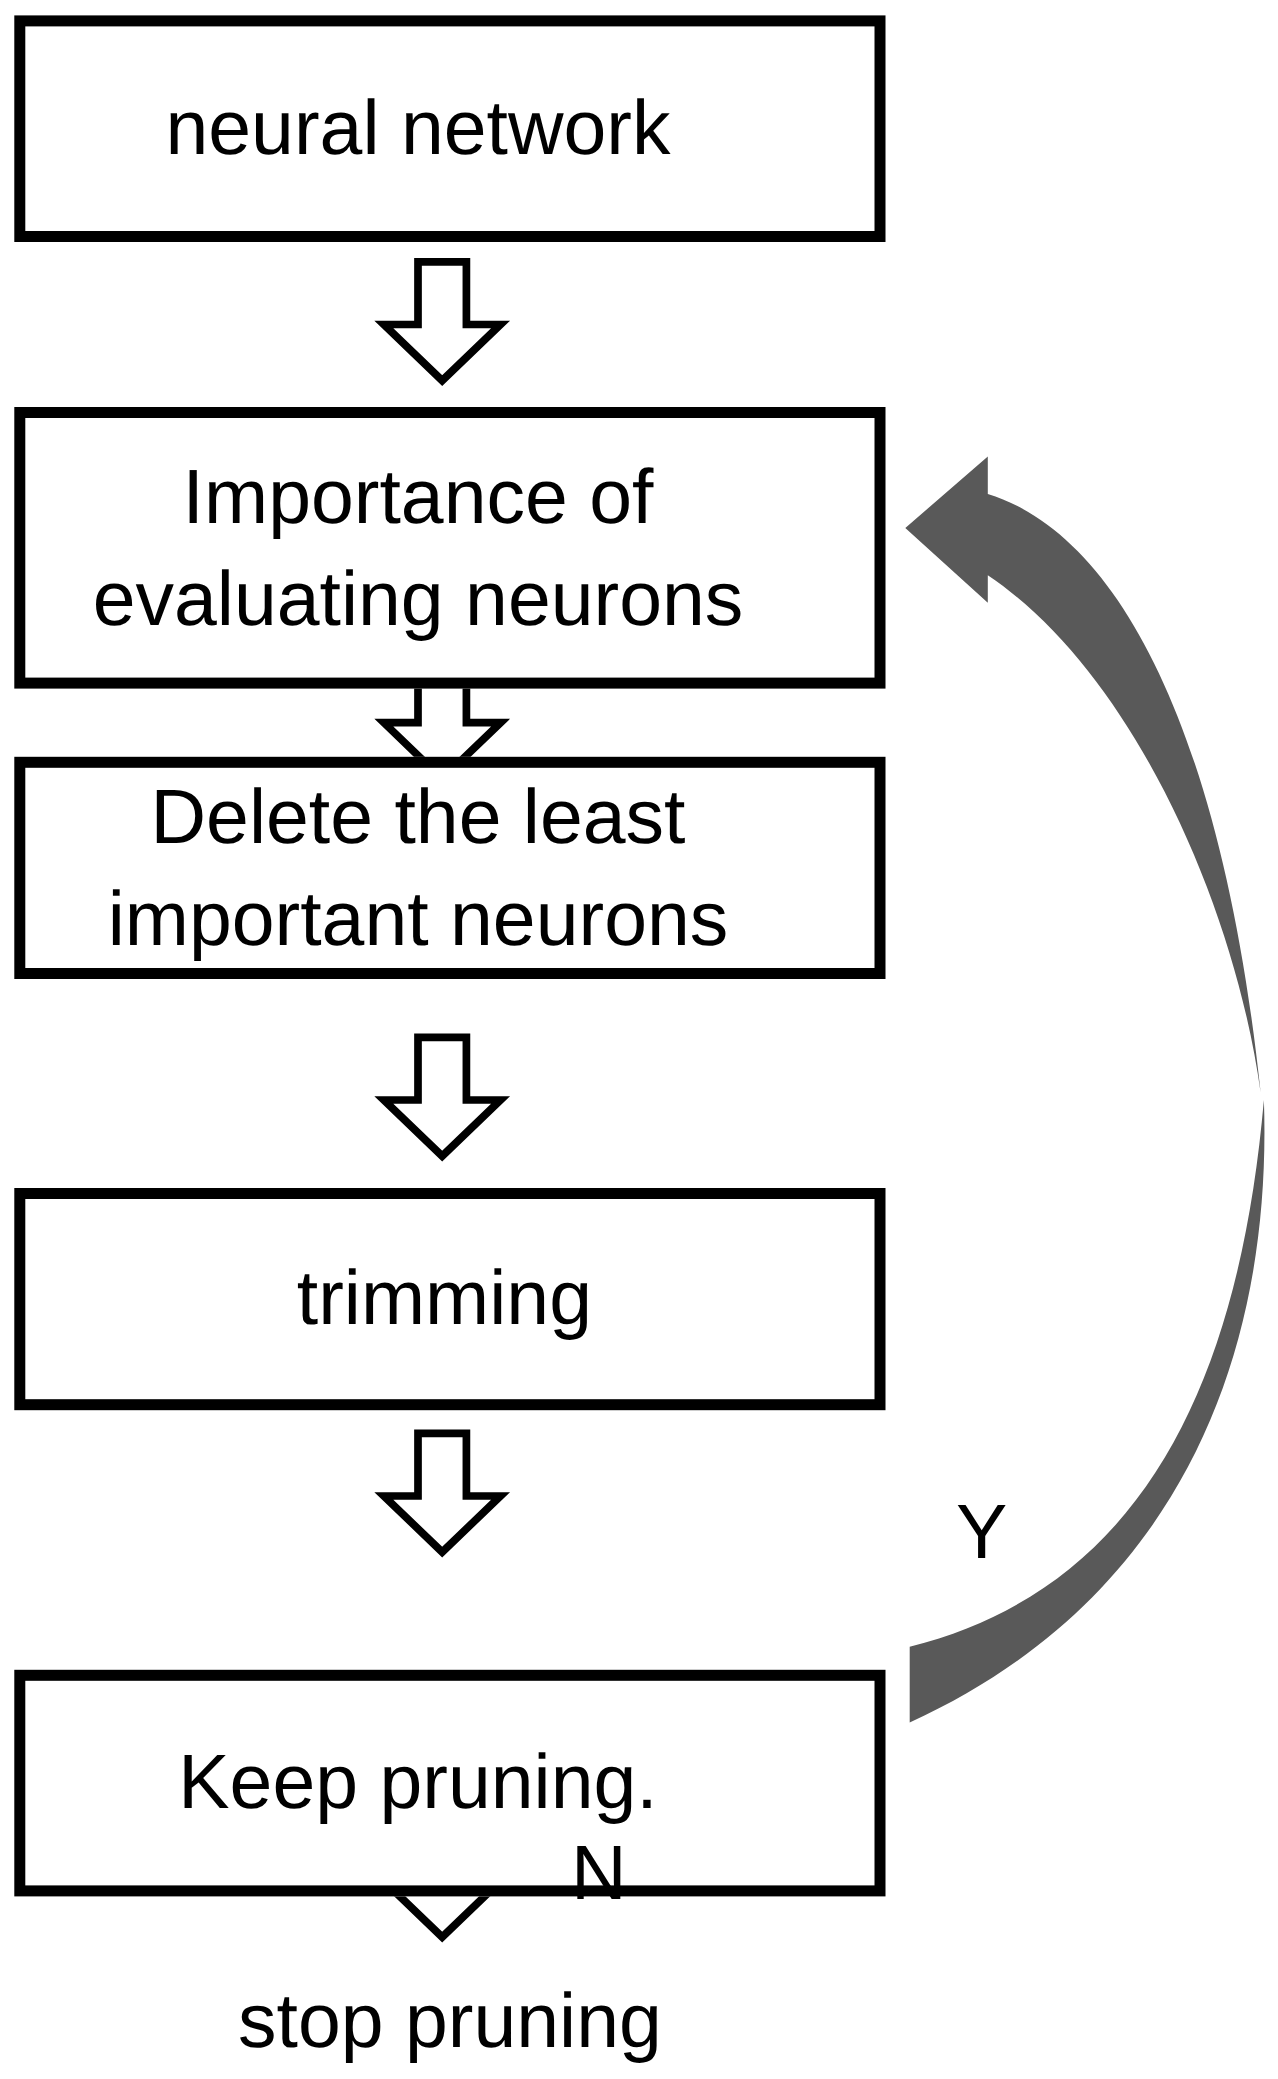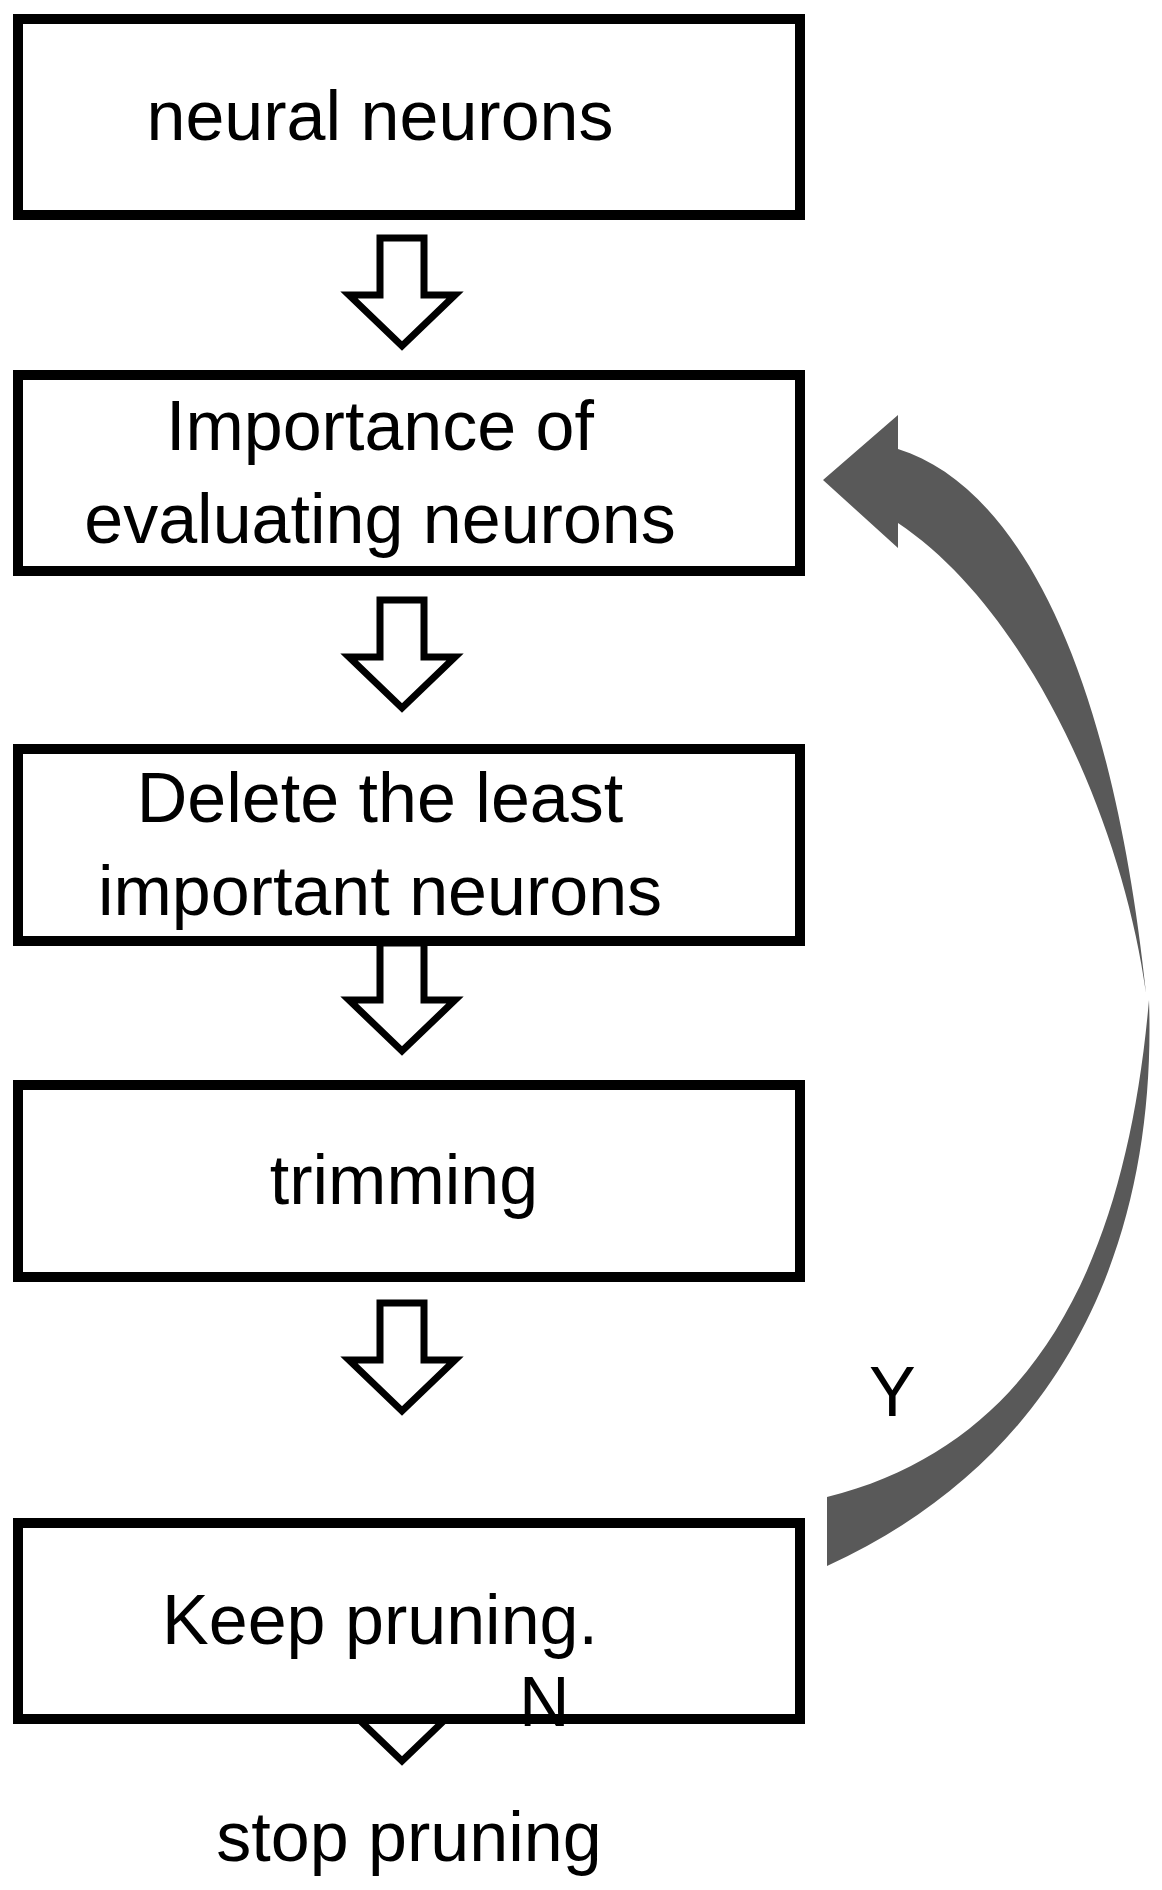--- a/index.html
+++ b/index.html
@@ -36,22 +36,22 @@
   }
   .flow-box .label {
     display: block;
     width: 100%;
     padding: 0 78px 0 20px;
     text-align: center;
     font-size: 70px;
     line-height: 1.33;
   }
   .box-1 { top: 14px;   height: 206px; }
-  .box-2 { top: 370px;  height: 206px; }
-  .box-3 { top: 744px;  height: 202px; }
+  .box-2 { top: 370px;  height: 256px; }
+  .box-3 { top: 688px;  height: 202px; }
   .box-4 { top: 1080px; height: 202px; padding-left: 48px; }
   .box-5 { top: 1518px; height: 206px; }
   .branch-label {
     position: absolute;
     font-size: 70px;
     line-height: 1;
     white-space: nowrap;
   }
   .label-y { left: 869px; top: 1357px; }
   .label-n { left: 519px; top: 1667px; }
@@ -84,21 +84,21 @@
                C 1122 820 1028 610 898 523
                L 898 548 Z" fill="#595959"></path>
       <path class="loop-arrow-path" d="M 1149 1000
                C 1157 1235 1070 1455 827 1566
                L 827 1497
                C 1043 1443 1127 1250 1149 1000 Z" fill="#595959"></path>
     </g>
   </svg>
 
   <div class="flow-box box-1">
-    <span class="label">neural neurons</span>
+    <span class="label">neural network</span>
   </div>
 
   <div class="flow-box box-2">
     <span class="label">Importance of evaluating neurons</span>
   </div>
 
   <div class="flow-box box-3">
     <span class="label">Delete the least important neurons</span>
   </div>
 

